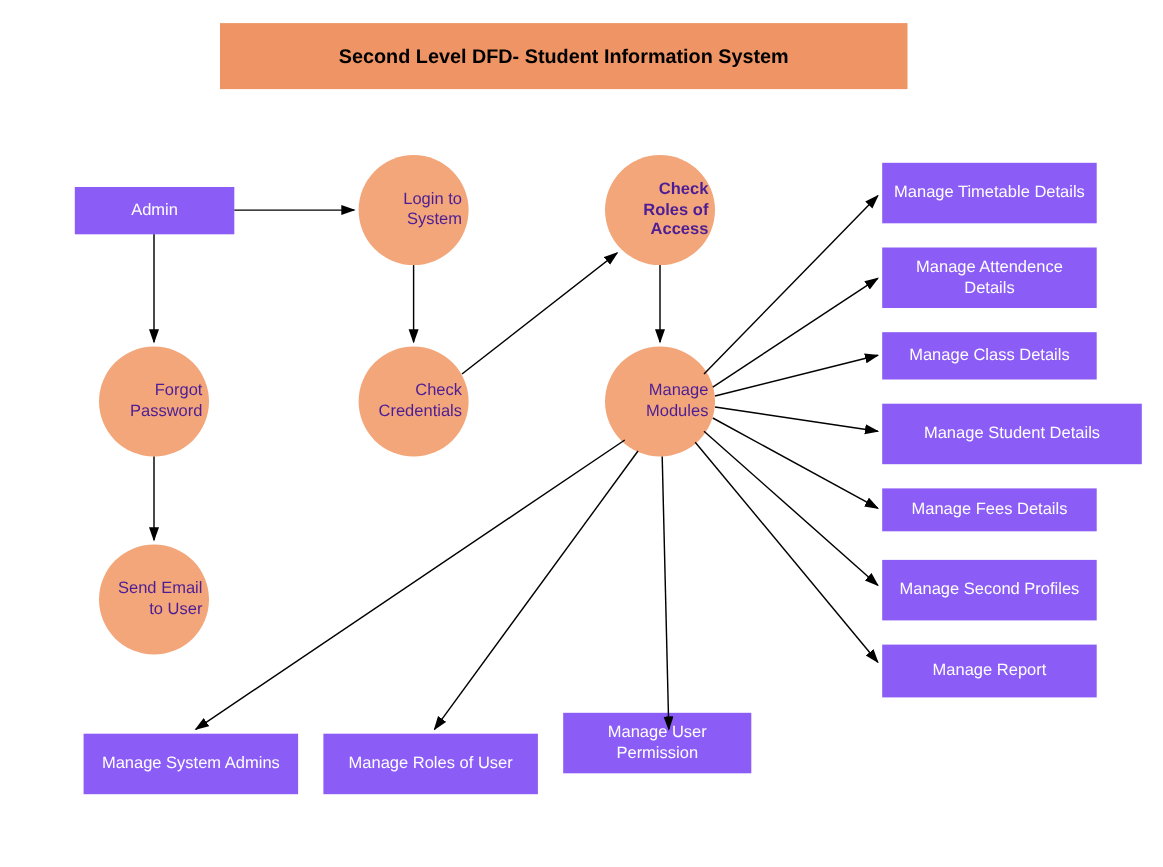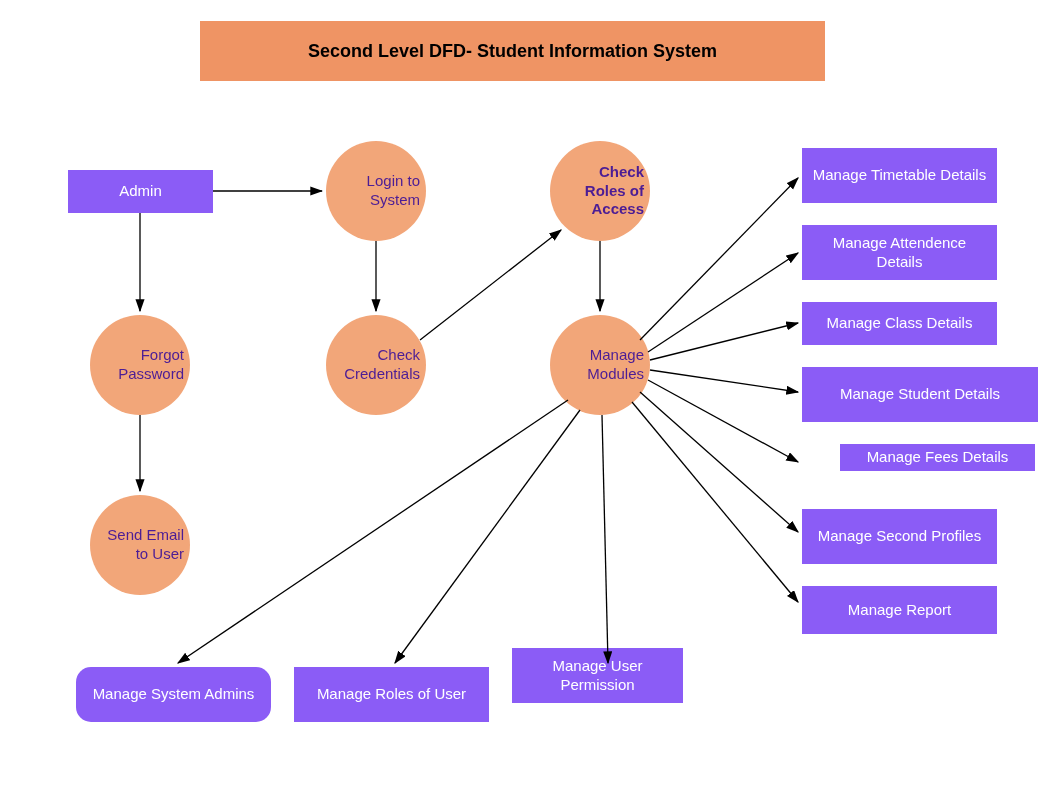--- a/index.html
+++ b/index.html
@@ -69,35 +69,35 @@
 <div class="circ" style="left:550px; top:141px; width:100px; height:100px;font-weight:bold;">Check Roles of Access</div>
 
 <div class="circ" style="left:90px; top:315px; width:100px; height:100px;">Forgot Password</div>
 
 <div class="circ" style="left:326px; top:315px; width:100px; height:100px;">Check Credentials</div>
 
 <div class="circ" style="left:550px; top:315px; width:100px; height:100px;">Manage Modules</div>
 
 <div class="circ" style="left:90px; top:495px; width:100px; height:100px;">Send Email to User</div>
 
-<div class="rect" style="left:76px; top:667px; width:195px; height:55px;border-radius:15px;">Manage System Admins</div>
+<div class="rect" style="left:76px; top:667px; width:195px; height:55px;">Manage System Admins</div>
 
 <div class="rect" style="left:294px; top:667px; width:195px; height:55px;">Manage Roles of User</div>
 
 <div class="rect" style="left:512px; top:648px; width:171px; height:55px;">Manage User Permission</div>
 
 <div class="rect" style="left:802px; top:148px; width:195px; height:55px;">Manage Timetable Details</div>
 
 <div class="rect" style="left:802px; top:225px; width:195px; height:55px;">Manage Attendence Details</div>
 
 <div class="rect" style="left:802px; top:302px; width:195px; height:43px;">Manage Class Details</div>
 
 <div class="rect" style="left:802px; top:367px; width:236px; height:55px;">Manage Student Details</div>
 
-<div class="rect" style="left:840px; top:444px; width:195px; height:27px;">Manage Fees Details</div>
+<div class="rect" style="left:802px; top:444px; width:195px; height:39px;">Manage Fees Details</div>
 
 <div class="rect" style="left:802px; top:509px; width:195px; height:55px;">Manage Second Profiles</div>
 
 <div class="rect" style="left:802px; top:586px; width:195px; height:48px;">Manage Report</div>
 
 <svg class="arrows">
   <defs>
     <marker id="ah" markerWidth="10" markerHeight="10" refX="9" refY="3.5" orient="auto">
       <polygon points="0 0, 10 3.5, 0 7" fill="#000"></polygon>
     </marker>

